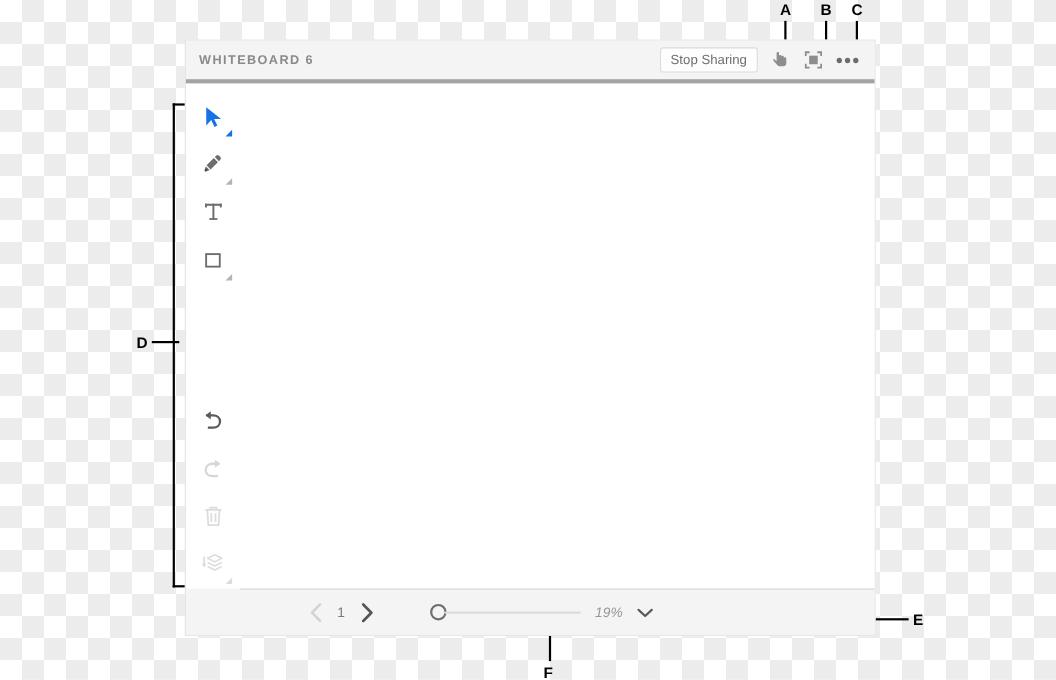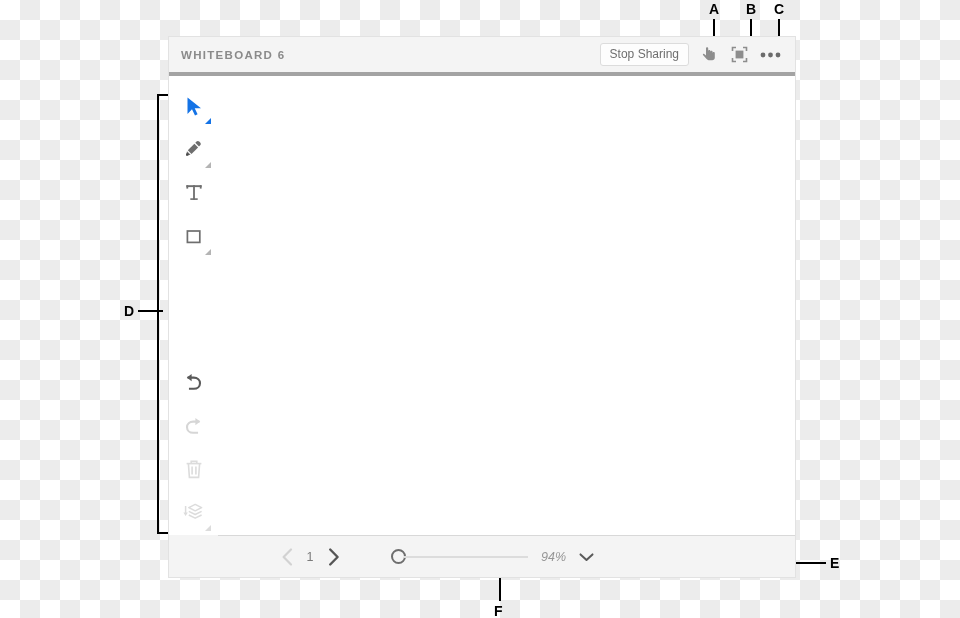--- a/index.html
+++ b/index.html
@@ -390,21 +390,21 @@
             <path d="M3.2 2.5 L10.6 10.0 L3.2 17.5" fill="none" stroke="#555555" stroke-width="2.4" stroke-linecap="round" stroke-linejoin="round"></path>
           </svg>
         </span>
       </div>
 
       <div id="zoom-group">
         <span id="zoom-slider">
           <span id="zoom-handle"></span>
           <span id="zoom-track"></span>
         </span>
-        <span id="zoom-value">94%</span>
+        <span id="zoom-value">19%</span>
         <span id="zoom-dropdown">
           <svg width="17" height="12" viewBox="0 0 17 12">
             <path d="M2.5 3.4 L8.5 9.0 L14.5 3.4" fill="none" stroke="#5a5a5a" stroke-width="2.0" stroke-linecap="round" stroke-linejoin="round"></path>
           </svg>
         </span>
       </div>
 
     </div>
   </div>
 

